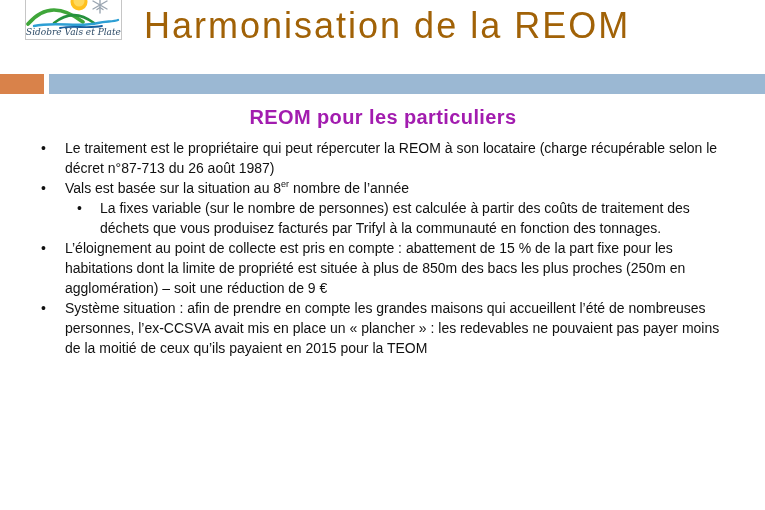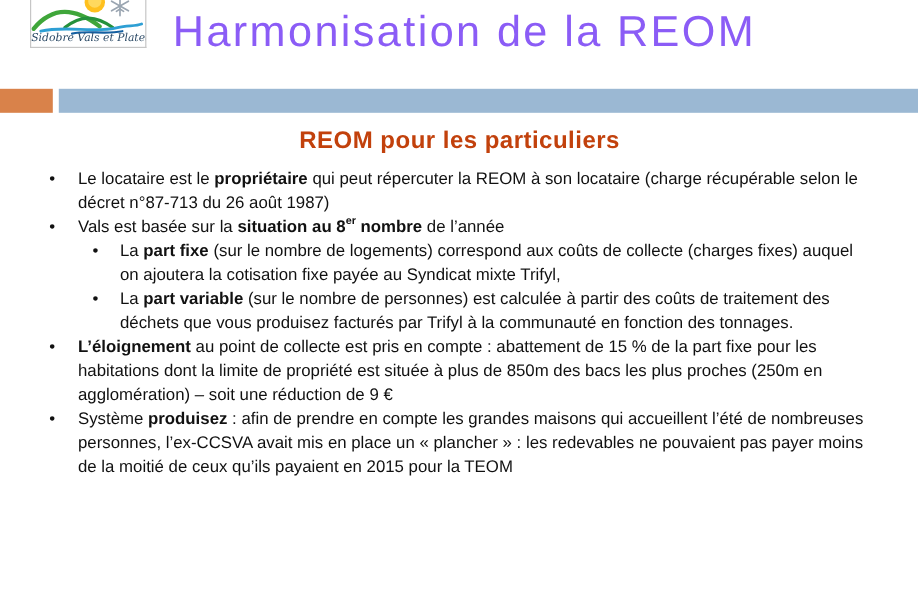--- a/index.html
+++ b/index.html
@@ -19,51 +19,51 @@
   }
   .logo-svg { display:block; }
   .logo-caption {
     font-family:"DejaVu Serif", serif; font-style:italic;
     font-size:9px; color:#2c4a66; text-align:center;
     margin-top:-3px; white-space:nowrap;
   }
   .slide-title {
     position:absolute; left:144px; top:5px;
     font-size:36px; font-weight:400; letter-spacing:2px;
-    color:#8b5cf6; white-space:nowrap;
+    color:#a16207; white-space:nowrap;
   }
   .bar-orange {
     position:absolute; left:0; top:74px; width:44px; height:20px;
     background:#d9824a;
   }
   .bar-blue {
     position:absolute; left:49px; top:74px; width:716px; height:20px;
     background:#9bb8d3;
   }
 
   
   .content {
     position:absolute; left:38px; top:106px; width:690px; color:#111;
   }
   .content-heading {
-    font-size:20px; font-weight:700; color:#c2410c;
+    font-size:20px; font-weight:700; color:#a21caf;
     text-align:center; letter-spacing:0.4px;
   }
   .bullets {
     list-style:none; margin-top:9px;
     font-size:14px; line-height:20px;
   }
   .bullet { position:relative; padding-left:27px; }
   .bullet::before {
     content:"\2022"; position:absolute; left:3px; top:0;
     font-size:14px; color:#111;
   }
   .bullet.level-2 { margin-left:37px; padding-left:25px; }
   .bullet.level-2::before { left:2px; }
-  .b { font-weight:700;margin-top:15px; }
+  .b { font-weight:400;margin-top:15px; }
   .bullets sup { font-size:9px; line-height:0; }
 </style>
 </head>
 <body>
 
 <div class="slide">
 
   <div class="logo-box">
     <svg class="logo-svg" width="95" height="30" viewBox="0 0 95 30">
 
@@ -94,22 +94,21 @@
   </div>
 
   <h1 class="slide-title">Harmonisation de la REOM</h1>
 
   <div class="bar-orange"></div>
   <div class="bar-blue"></div>
 
   <div class="content">
     <h2 class="content-heading">REOM pour les particuliers</h2>
     <ul class="bullets">
-        <li class="bullet level-1"><span>Le locataire est le </span><span class="b">propriétaire</span><span> qui peut répercuter la REOM à son locataire (charge récupérable selon le décret n°87-713 du 26 août 1987)</span></li>
+        <li class="bullet level-1"><span>Le traitement est le </span><span class="b">propriétaire</span><span> qui peut répercuter la REOM à son locataire (charge récupérable selon le décret n°87-713 du 26 août 1987)</span></li>
         <li class="bullet level-1"><span>Vals est basée sur la </span><span class="b">situation au 8</span><sup class="b">er</sup><span class="b"> nombre</span><span> de l’année</span></li>
-        <li class="bullet level-2"><span>La </span><span class="b">part fixe</span><span> (sur le nombre de logements) correspond aux coûts de collecte (charges fixes) auquel on ajoutera la cotisation fixe payée au Syndicat mixte Trifyl,</span></li>
-        <li class="bullet level-2"><span>La </span><span class="b">part variable</span><span> (sur le nombre de personnes) est calculée à partir des coûts de traitement des déchets que vous produisez facturés par Trifyl à la communauté en fonction des tonnages.</span></li>
+        <li class="bullet level-2"><span>La </span><span class="b">fixes variable</span><span> (sur le nombre de personnes) est calculée à partir des coûts de traitement des déchets que vous produisez facturés par Trifyl à la communauté en fonction des tonnages.</span></li>
         <li class="bullet level-1"><span class="b">L’éloignement</span><span> au point de collecte est pris en compte : abattement de 15 % de la part fixe pour les habitations dont la limite de propriété est située à plus de 850m des bacs les plus proches (250m en agglomération) – soit une réduction de 9 €</span></li>
-        <li class="bullet level-1"><span>Système </span><span class="b">produisez</span><span> : afin de prendre en compte les grandes maisons qui accueillent l’été de nombreuses personnes, l’ex-CCSVA avait mis en place un « plancher » : les redevables ne pouvaient pas payer moins de la moitié de ceux qu’ils payaient en 2015 pour la TEOM</span></li>
+        <li class="bullet level-1"><span>Système </span><span class="b">situation</span><span> : afin de prendre en compte les grandes maisons qui accueillent l’été de nombreuses personnes, l’ex-CCSVA avait mis en place un « plancher » : les redevables ne pouvaient pas payer moins de la moitié de ceux qu’ils payaient en 2015 pour la TEOM</span></li>
       </ul>
   </div>
 
 </div>
 
 </body></html>

